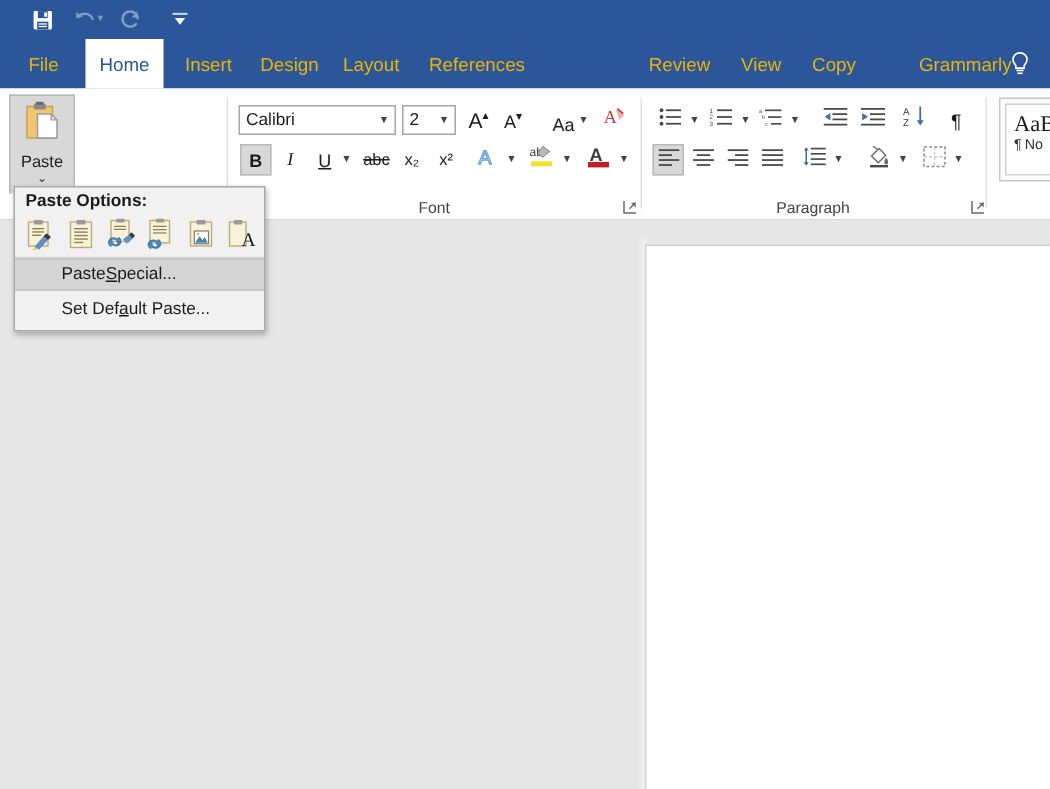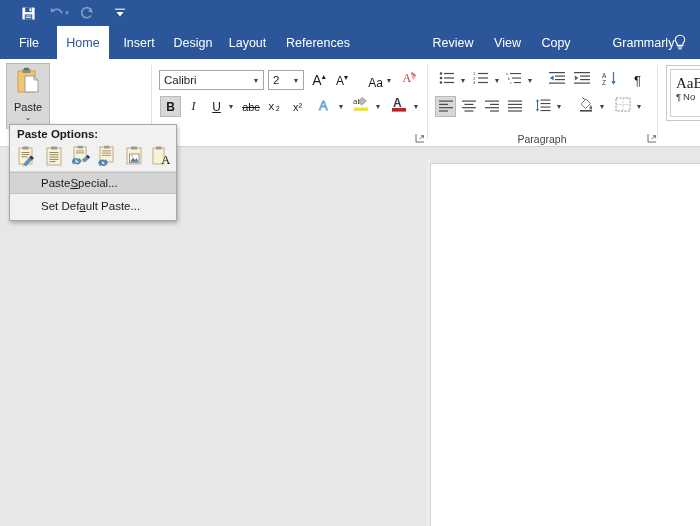--- a/index.html
+++ b/index.html
@@ -25,21 +25,21 @@
   .qat-icon svg { display: block; }
 
   
   .tabs-bar {
     position: absolute; top: 26px; left: 0; width: 700px; height: 33px;
     background: #2b579a;
   }
   .tab {
     position: absolute; top: 0; height: 33px;
     display: flex; align-items: center; justify-content: center;
-    color: #ffffff; font-size: 12.5px; white-space: nowrap;
+    color: #eab308; font-size: 12.5px; white-space: nowrap;
     padding: 0 9px;
   }
   .tab.active {
     background: #ffffff; color: #2b579a;
   }
   .lightbulb-icon {
     position: absolute; top: 7px; left: 672px;
     width: 18px; height: 20px; color: #ffffff;
   }
 
@@ -294,20 +294,23 @@
             <path d="M9 3.5 L13 2 L13.8 4 L9.8 5.6 Z" fill="#6b6b6b"></path>
             <path d="M3.5 8.5 L5.5 13 L7.5 9.6 Z" fill="#4a4a4a"></path>
           </svg>
         </span>
         <span>Format Painter</span>
       </div>
 
       <div class="group-sep" style="left:151px;"></div>
     </div>
 
+    <div class="group" style="left:152px; width:275px;">
+      <div class="group-label">Font</div>
+    </div>
 
     <div class="combo" style="left:159px; top:11px; width:105px;">
       <span class="cval">Calibri</span>
       <span class="carr">▼</span>
     </div>
 
     <div class="combo" style="left:268px; top:11px; width:36px;">
       <span class="cval">2</span>
       <span class="carr">▼</span>
     </div>
@@ -342,21 +345,21 @@
     </div>
     <div class="fbtn" style="left:206px; top:37px; width:21px; height:21px; font-size:12px; text-decoration:underline;">
       <span>U</span>
     </div>
     <div class="fbtn" style="left:226px; top:40px; width:10px; height:14px;">
       <span class="mini-caret">▼</span>
     </div>
     <div class="fbtn" style="left:239px; top:37px; width:24px; height:21px; font-size:11px; text-decoration:line-through;">
       <span>abc</span>
     </div>
-    <div class="fbtn" style="left:264px; top:37px; width:21px; height:21px; font-size:11px;font-family:Liberation Mono, monospace;">
+    <div class="fbtn" style="left:264px; top:37px; width:21px; height:21px; font-size:11px;">
       <span>x₂</span>
     </div>
     <div class="fbtn" style="left:287px; top:37px; width:21px; height:21px; font-size:11px;">
       <span>x²</span>
     </div>
     <div class="fbtn" style="left:314px; top:37px; width:21px; height:21px;">
       <span>
         <svg width="16" height="16" viewBox="0 0 16 16" fill="none">
           <text x="2" y="13" font-family="Liberation Sans, sans-serif" font-size="13" fill="none" stroke="#6aa5d8" stroke-width="0.9">A</text>
         </svg>

